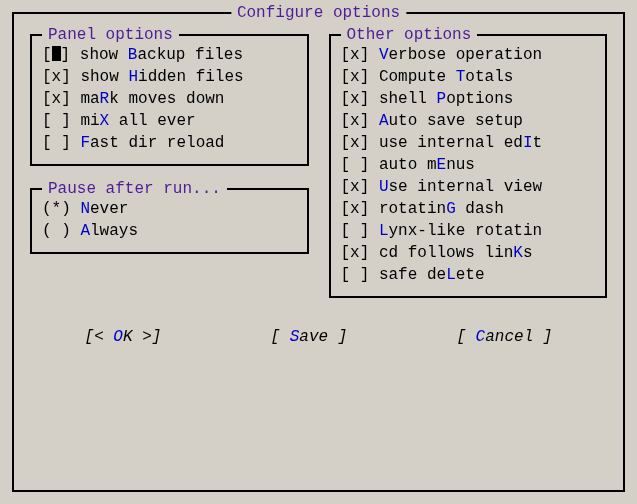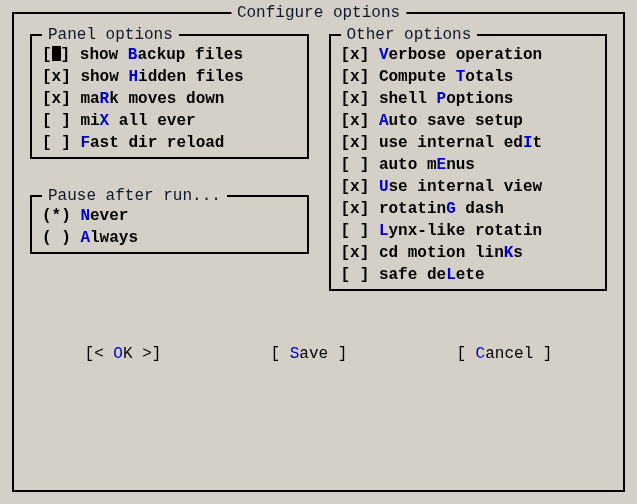--- a/index.html
+++ b/index.html
@@ -18,53 +18,53 @@
     position: relative;
     border: 2px solid #000;
     padding: 20px 16px 12px 16px;
     height: 100%;
     box-sizing: border-box;
   }
   .frame-title, .group-title {
     position: absolute;
     top: -12px;
     background: #d4d0c8;
-    color: #0f172a;
+    color: #4c1d95;
     padding: 0 6px;
     white-space: pre;
   }
   .frame-title { left: 50%; transform: translateX(-50%); }
   .columns {
     display: flex;
     gap: 20px;
   }
   .col { flex: 1; }
   .group {
     position: relative;
     border: 2px solid #000;
-    padding: 8px 10px 3px 10px;
-    margin-bottom: 36px;
+    padding: 8px 10px 10px 10px;
+    margin-bottom: 22px;
   }
   .group-title { left: 10px; }
   .row {
     white-space: nowrap;
-    font-weight: bold;
   }
   .hl { color: #0000c8; }
   .cursor-block {
     display: inline-block;
     width: 9px;
     height: 15px;
     background: #000;
     vertical-align: -2px;
   }
   .buttons {
     display: flex;
     justify-content: space-around;
-    margin-top: 16px;
+    margin-top: 6px;
+    font-style: italic;
   }
   .btn { white-space: pre; }
   .btn .bracket { color: #000; }
 </style>
 </head>
 <body>
 
 <div class="frame">
   <div class="frame-title">Configure options</div>
 
@@ -98,21 +98,21 @@
         <div id="other-list">
             <div class="row">[x] <span></span><span class="hl">V</span><span>erbose operation</span></div>
             <div class="row">[x] <span>Compute </span><span class="hl">T</span><span>otals</span></div>
             <div class="row">[x] <span>shell </span><span class="hl">P</span><span>options</span></div>
             <div class="row">[x] <span></span><span class="hl">A</span><span>uto save setup</span></div>
             <div class="row">[x] <span>use internal ed</span><span class="hl">I</span><span>t</span></div>
             <div class="row">[ ] <span>auto m</span><span class="hl">E</span><span>nus</span></div>
             <div class="row">[x] <span></span><span class="hl">U</span><span>se internal view</span></div>
             <div class="row">[x] <span>rotatin</span><span class="hl">G</span><span> dash</span></div>
             <div class="row">[ ] <span></span><span class="hl">L</span><span>ynx-like rotatin</span></div>
-            <div class="row">[x] <span>cd motion lin</span><span class="hl">K</span><span>s</span></div>
+            <div class="row">[x] <span>cd follows lin</span><span class="hl">K</span><span>s</span></div>
             <div class="row">[ ] <span>safe de</span><span class="hl">L</span><span>ete</span></div>
           </div>
       </div>
 
     </div>
   </div>
 
   <div class="buttons">
     <span class="btn"><span class="bracket">[&lt; </span><span class="hl">O</span><span>K</span><span class="bracket"> &gt;]</span></span>
     <span class="btn"><span class="bracket">[ </span><span class="hl">S</span><span>ave</span><span class="bracket"> ]</span></span>

